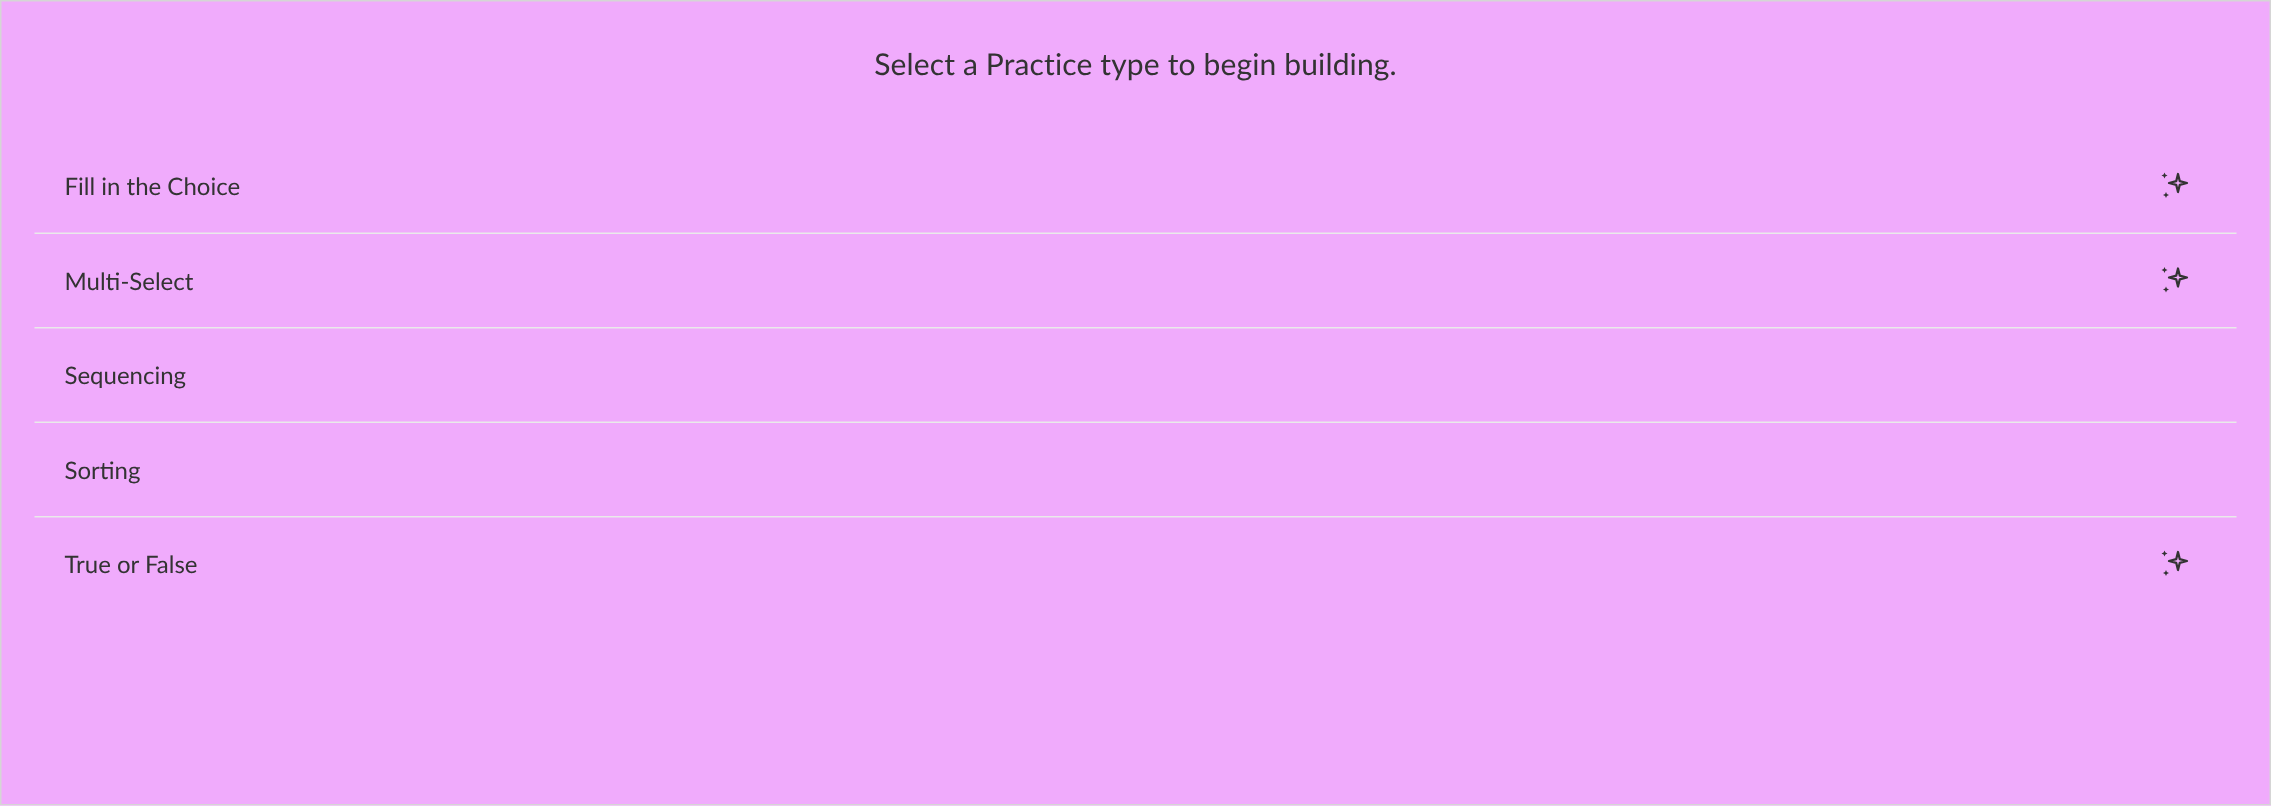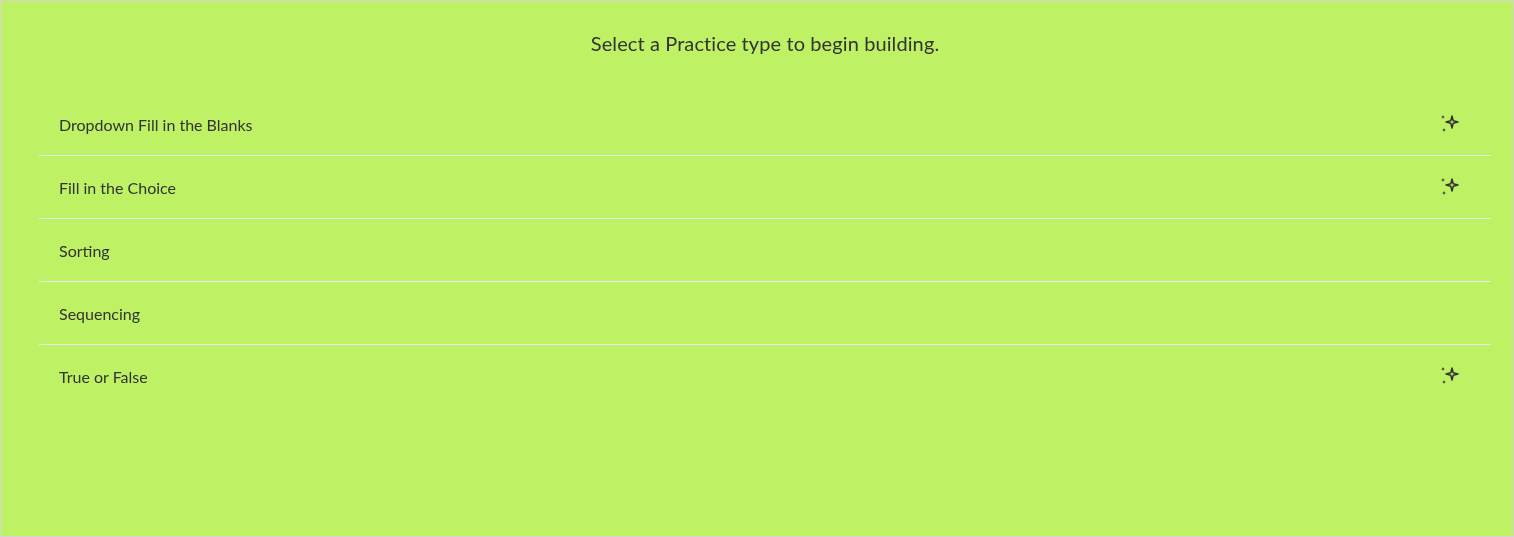--- a/index.html
+++ b/index.html
@@ -10,22 +10,22 @@
     body {
       font-family: -apple-system, BlinkMacSystemFont, "Segoe UI", "Lato", sans-serif;
       background: #fff;
       width: 1514px;
       height: 537px;
     }
     .container {
       width: 100%;
       height: 100%;
       border: 1px solid #d5d5d5;
-      background: #bef264;
-      padding: 30px 22px 30px 38px;
+      background: #f0abfc;
+      padding: 30px 22px 30px 22px;
     }
     .page-title {
       text-align: center;
       font-size: 20px;
       font-weight: 400;
       color: #333;
       margin-bottom: 38px;
       letter-spacing: 0.1px;
     }
     .list {
@@ -66,55 +66,55 @@
     }
   </style>
 </head>
 <body>
 
 <div class="container">
   <h1 class="page-title">Select a Practice type to begin building.</h1>
 
   <div class="list">
 
-    <div class="list-item">
-      <span class="list-item-label">Dropdown Fill in the Blanks</span>
-      <span class="sparkles-icon">
-        <svg viewBox="0 0 24 24" fill="none" stroke="currentColor" stroke-width="1.5" stroke-linejoin="round" stroke-linecap="round">
-          <path d="M14 4 L15.2 8.8 L20 10 L15.2 11.2 L14 16 L12.8 11.2 L8 10 L12.8 8.8 Z" fill="none"></path>
-          <path d="M5 3 L5.6 4.4 L7 5 L5.6 5.6 L5 7 L4.4 5.6 L3 5 L4.4 4.4 Z" fill="currentColor" stroke="none"></path>
-          <path d="M6 16 L6.6 17.4 L8 18 L6.6 18.6 L6 20 L5.4 18.6 L4 18 L5.4 17.4 Z" fill="currentColor" stroke="none"></path>
-        </svg>
-      </span>
-    </div>
 
     <div class="list-item">
       <span class="list-item-label">Fill in the Choice</span>
       <span class="sparkles-icon">
         <svg viewBox="0 0 24 24" fill="none" stroke="currentColor" stroke-width="1.5" stroke-linejoin="round" stroke-linecap="round">
           <path d="M14 4 L15.2 8.8 L20 10 L15.2 11.2 L14 16 L12.8 11.2 L8 10 L12.8 8.8 Z" fill="none"></path>
           <path d="M5 3 L5.6 4.4 L7 5 L5.6 5.6 L5 7 L4.4 5.6 L3 5 L4.4 4.4 Z" fill="currentColor" stroke="none"></path>
           <path d="M6 16 L6.6 17.4 L8 18 L6.6 18.6 L6 20 L5.4 18.6 L4 18 L5.4 17.4 Z" fill="currentColor" stroke="none"></path>
         </svg>
       </span>
     </div>
 
+    <div class="list-item">
+      <span class="list-item-label">Multi-Select</span>
+      <span class="sparkles-icon">
+        <svg viewBox="0 0 24 24" fill="none" stroke="currentColor" stroke-width="1.5" stroke-linejoin="round" stroke-linecap="round">
+          <path d="M14 4 L15.2 8.8 L20 10 L15.2 11.2 L14 16 L12.8 11.2 L8 10 L12.8 8.8 Z" fill="none"></path>
+          <path d="M5 3 L5.6 4.4 L7 5 L5.6 5.6 L5 7 L4.4 5.6 L3 5 L4.4 4.4 Z" fill="currentColor" stroke="none"></path>
+          <path d="M6 16 L6.6 17.4 L8 18 L6.6 18.6 L6 20 L5.4 18.6 L4 18 L5.4 17.4 Z" fill="currentColor" stroke="none"></path>
+        </svg>
+      </span>
+    </div>
 
 
     <div class="list-item">
-      <span class="list-item-label">Sorting</span>
+      <span class="list-item-label">Sequencing</span>
       <span class="sparkles-icon hidden-icon">
         <svg viewBox="0 0 24 24" fill="none" stroke="currentColor" stroke-width="1.5" stroke-linejoin="round" stroke-linecap="round">
           <path d="M14 4 L15.2 8.8 L20 10 L15.2 11.2 L14 16 L12.8 11.2 L8 10 L12.8 8.8 Z" fill="none"></path>
         </svg>
       </span>
     </div>
 
     <div class="list-item">
-      <span class="list-item-label">Sequencing</span>
+      <span class="list-item-label">Sorting</span>
       <span class="sparkles-icon hidden-icon">
         <svg viewBox="0 0 24 24" fill="none" stroke="currentColor" stroke-width="1.5" stroke-linejoin="round" stroke-linecap="round">
           <path d="M14 4 L15.2 8.8 L20 10 L15.2 11.2 L14 16 L12.8 11.2 L8 10 L12.8 8.8 Z" fill="none"></path>
         </svg>
       </span>
     </div>
 
     <div class="list-item">
       <span class="list-item-label">True or False</span>
       <span class="sparkles-icon">

